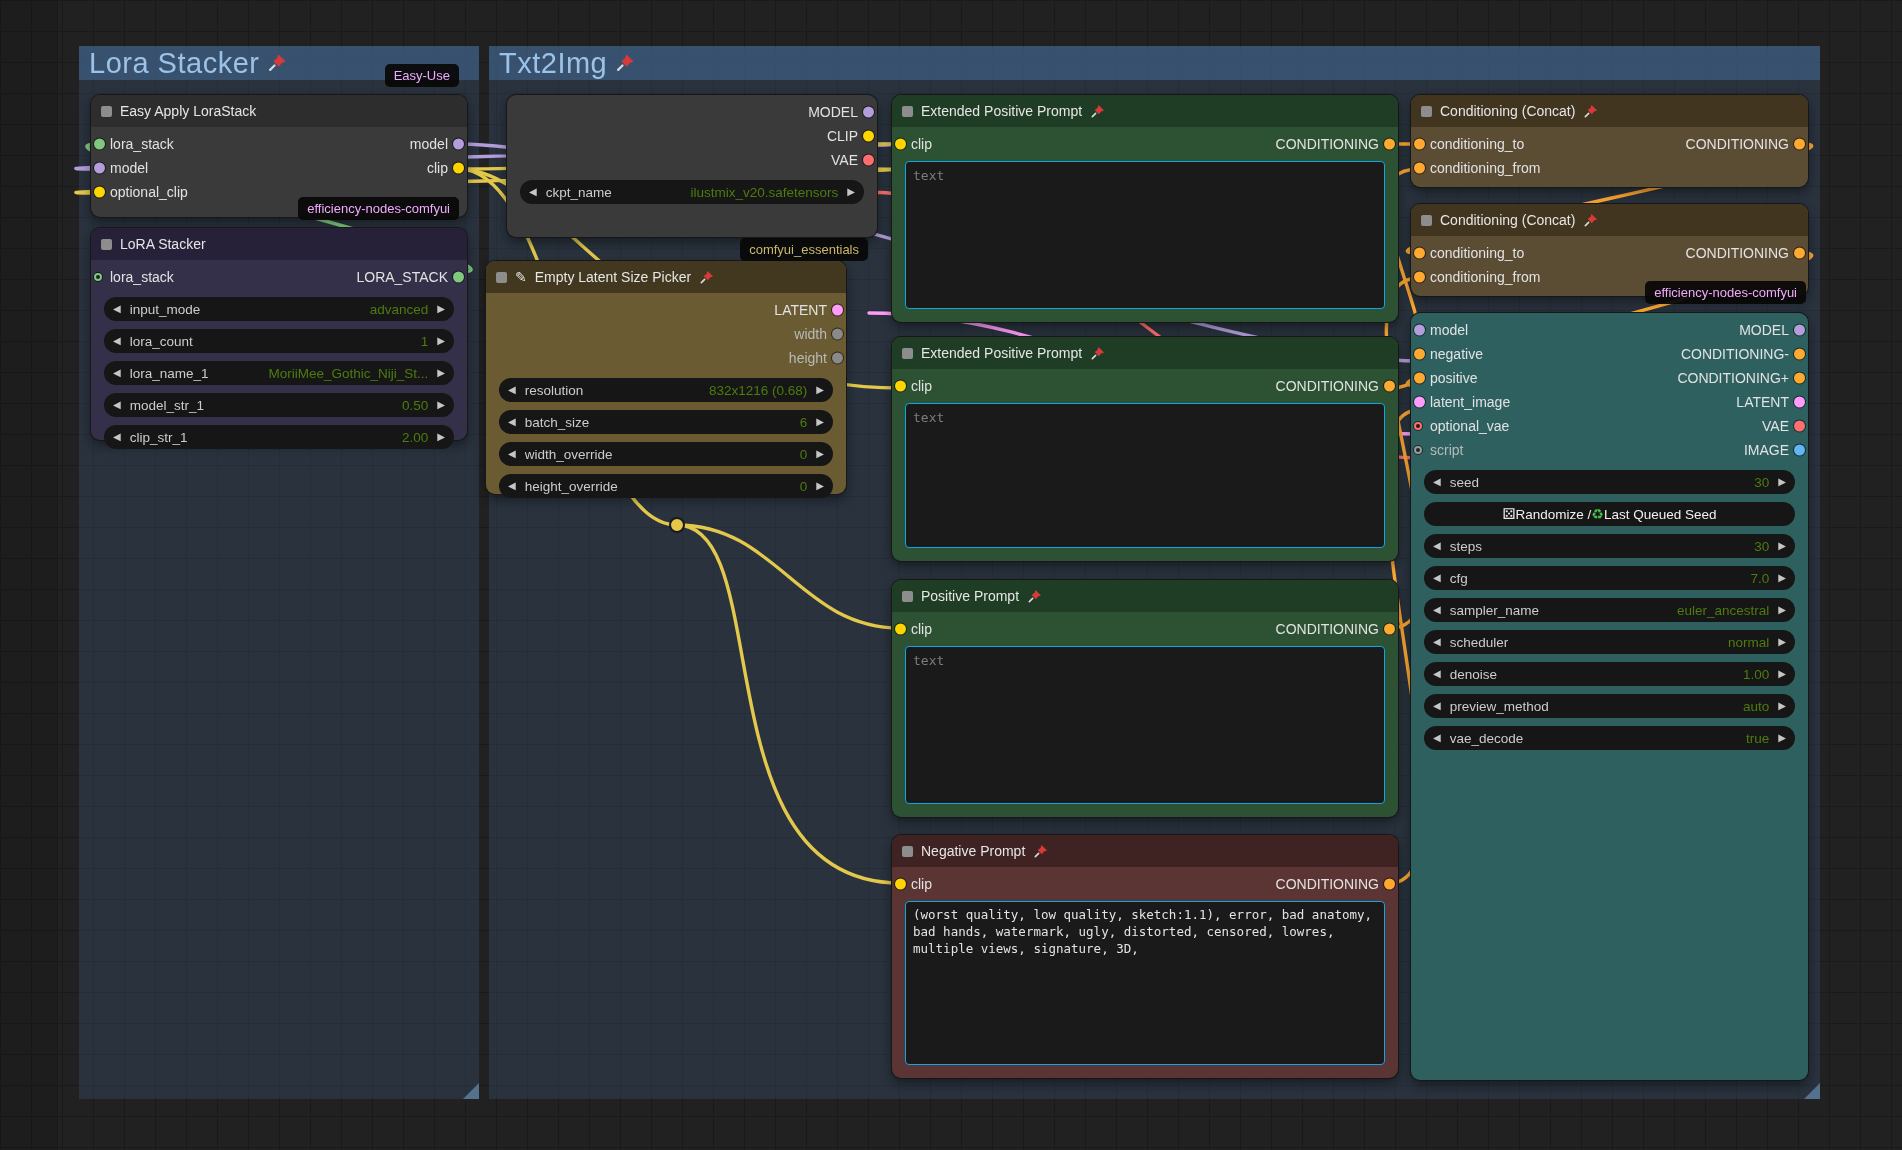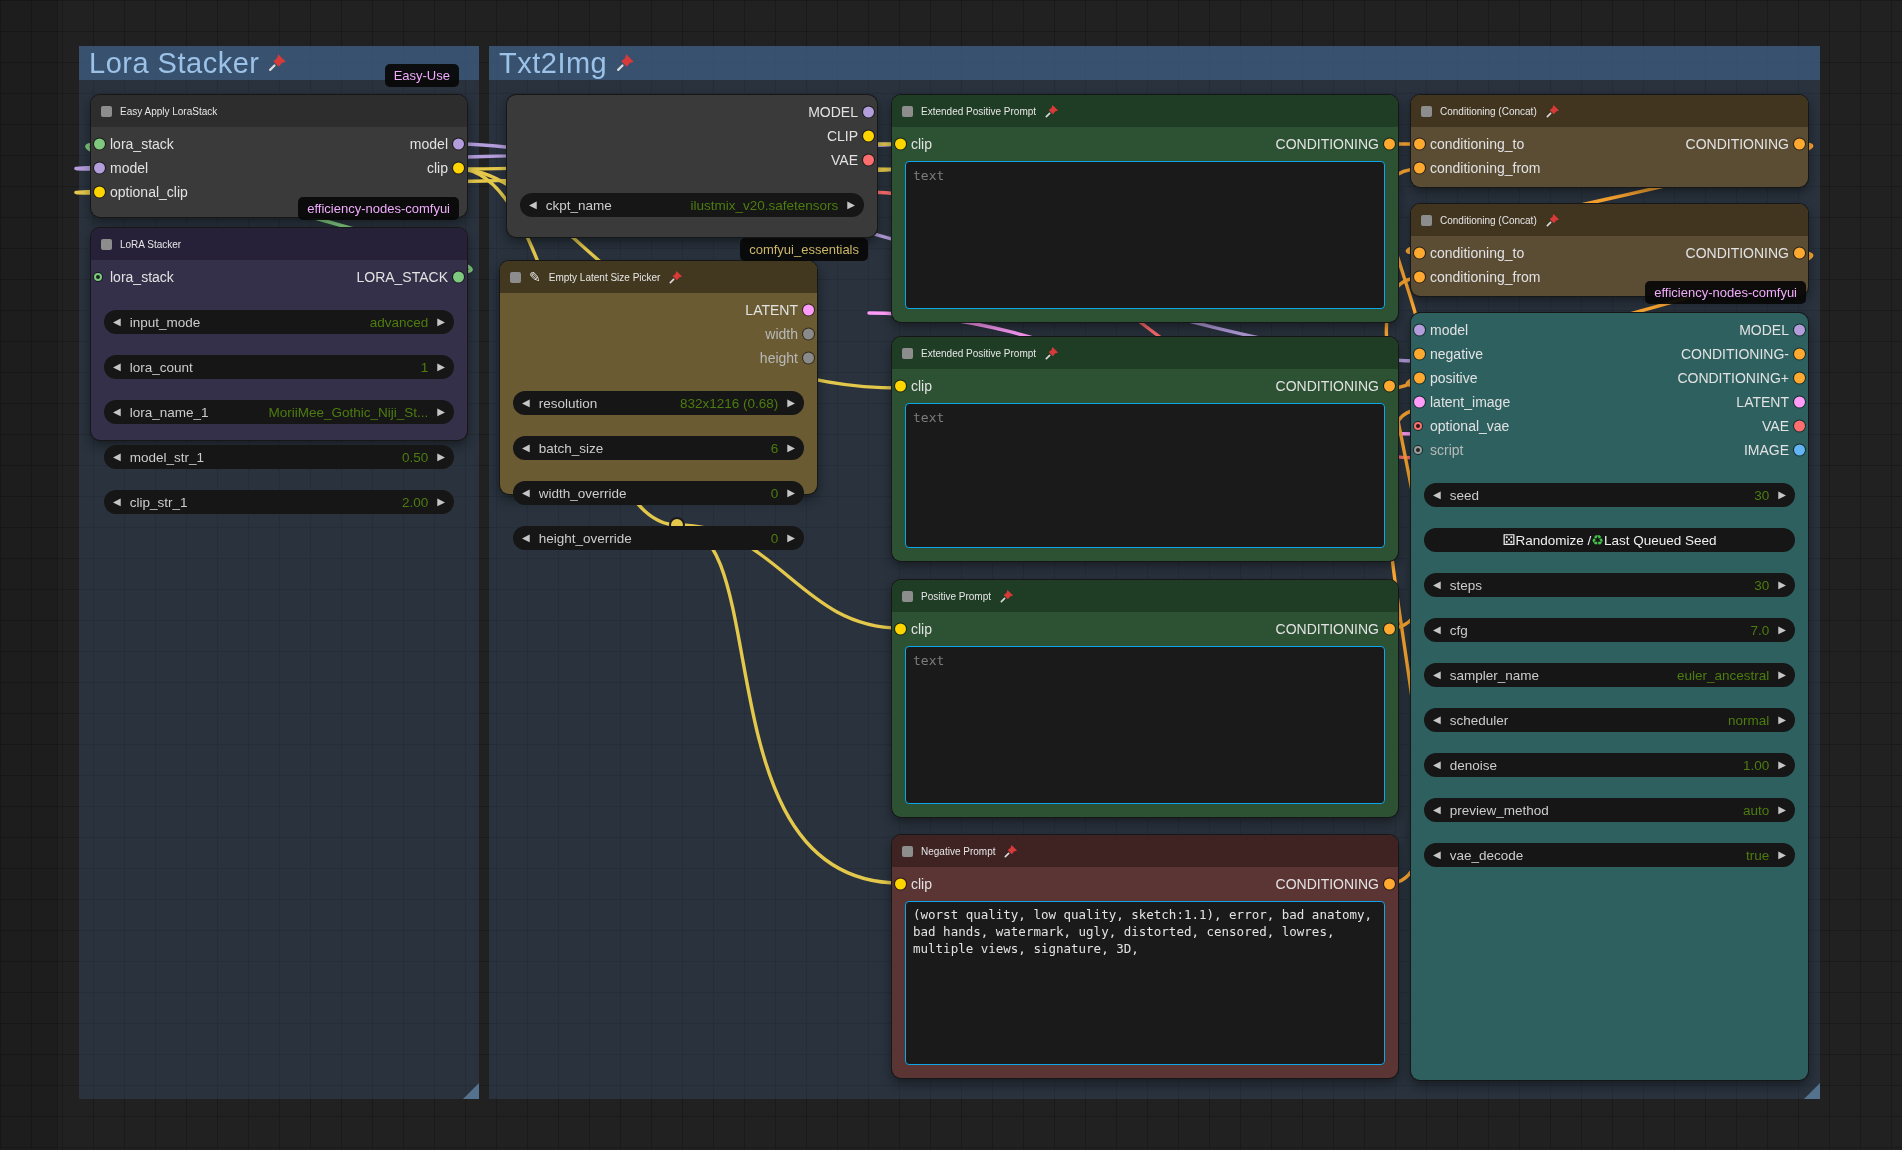--- a/index.html
+++ b/index.html
@@ -21,21 +21,21 @@
   .group-title{font-size:29px;color:#9dc2e8;letter-spacing:.5px;white-space:nowrap}
 
   
   svg.wires{position:absolute;inset:0;z-index:2;pointer-events:none}
   svg.wires path{fill:none;stroke-width:3.4;stroke-linecap:round}
 
   
   .node{position:absolute;z-index:3;border-radius:9px;font-size:14px;color:#ddd;
     box-shadow:0 0 0 1px #171717,0 5px 12px rgba(0,0,0,.45)}
   .node-header{height:32px;border-radius:9px 9px 0 0;display:flex;align-items:center;
-    gap:8px;padding:0 10px;font-size:10px;color:#e6e6e6;white-space:nowrap;overflow:hidden}
+    gap:8px;padding:0 10px;font-size:14px;color:#e6e6e6;white-space:nowrap;overflow:hidden}
   .collapse{width:11px;height:11px;background:#8d8d8d;border-radius:2px;flex:none}
   .pin{display:inline-flex;flex:none}
   .pencil-icon::before{content:"✎";color:#e8e8e8;font-size:14px}
 
   .gray{background:#3a3a3a}.gray .node-header{background:#2d2d2d}
   .purple{background:#353049}.purple .node-header{background:#262138}
   .olive{background:#6a5b33}.olive .node-header{background:#42381f}
   .green{background:#2d5233}.green .node-header{background:#1f3d25}
   .red{background:#5b3434}.red .node-header{background:#3f2222}
   .brown{background:#5b4c34}.brown .node-header{background:#41351f}
@@ -49,21 +49,21 @@
   .dot{width:11px;height:11px;border-radius:50%;flex:none;box-shadow:0 0 0 1px rgba(0,0,0,.55)}
   .dot.in{position:absolute;left:3px;top:50%;transform:translateY(-50%)}
   .dot.out{position:absolute;right:3px;top:50%;transform:translateY(-50%)}
   .c-model{background:#b39ddb}.c-clip{background:#ffd500}.c-vae{background:#ff6e6e}
   .c-cond{background:#ffa931}.c-latent{background:#ff9cf9}.c-image{background:#64b5f6}
   .c-stack{background:#7fc97f}.c-int{background:#8a8a8a}
   .hollow{width:8px;height:8px;background:#232323;border:2px solid #9a9a9a}
   .hollow-red{border-color:#ff6e6e;background:#2a1616}
   .hollow-green{border-color:#7fc97f;background:#18241b}
 
-  .widget{height:24px;margin:21px 13px;background:#161616;border-radius:12px;
+  .widget{height:24px;margin:8px 13px;background:#161616;border-radius:12px;
     display:flex;align-items:center;padding:0 9px;font-size:13.5px;color:#ddd;overflow:hidden}
   .arr{flex:none;color:#c6c6c6;font-size:10px;line-height:1}
   .arr.l::before{content:"◀"}.arr.r::before{content:"▶"}
   .wlabel{margin-left:9px;color:#cccccc;white-space:nowrap;overflow:hidden}
   .wvalue{margin-left:auto;margin-right:9px;color:#4d7c0f;white-space:nowrap}
   .seed-btn{justify-content:center;}
   .seed-btn .txt{color:#f0f0f0}
   .dice-icon::before{content:"⚄";color:#e8e8e8;font-size:15px}
   .recycle-icon::before{content:"♻";color:#45c24a;font-size:14px}
 
@@ -213,21 +213,21 @@
       </div>
       <div class="widget">
         <span class="arr l"></span>
         <span class="wlabel">ckpt_name</span>
         <span class="wvalue">ilustmix_v20.safetensors</span>
         <span class="arr r"></span>
       </div>
     </div>
   </div>
 
-  <div class="node olive" style="left:500px;top:261px;width:317px;height:233px">
+  <div class="node olive" style="left:486px;top:261px;width:360px;height:233px">
     <div class="node-header">
       <span class="collapse"></span>
       <span class="pencil-icon"></span>
       <span>Empty Latent Size Picker</span>
       <span class="pin">
           <svg width="15" height="15" viewBox="0 0 16 16">
             <path d="M9 1l6 6-3.2 1L9.5 11 5 6.5 8 4.2z" fill="#d83a3a"></path>
             <path d="M6 10L2.5 13.5" stroke="#d8d8d8" stroke-width="1.8" stroke-linecap="round"></path>
           </svg>
         </span>

